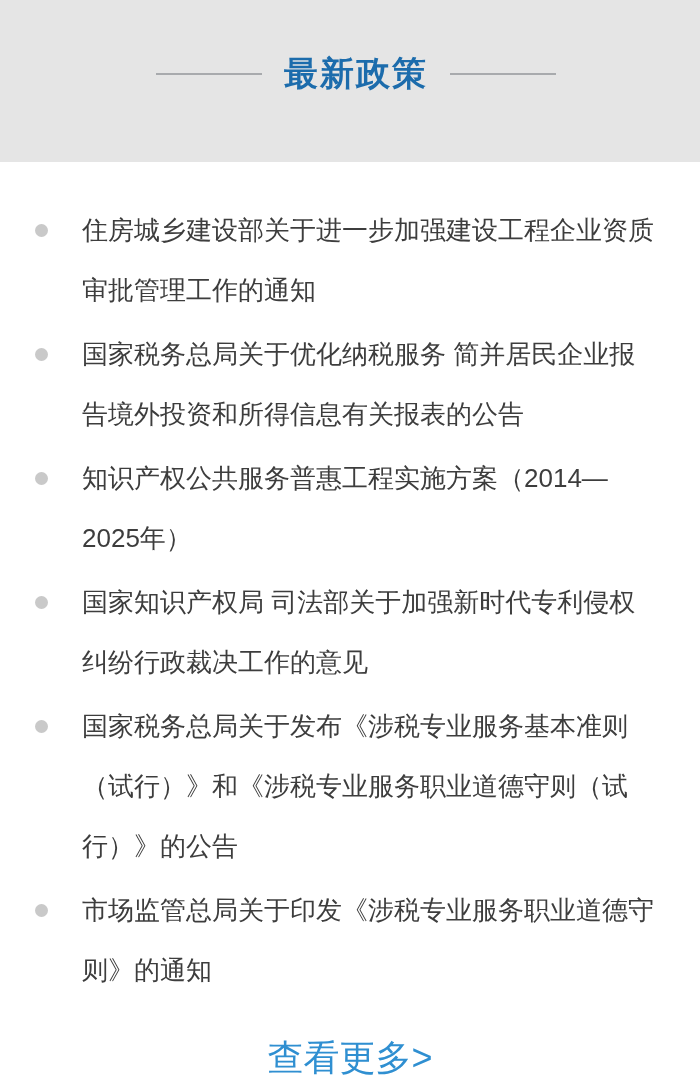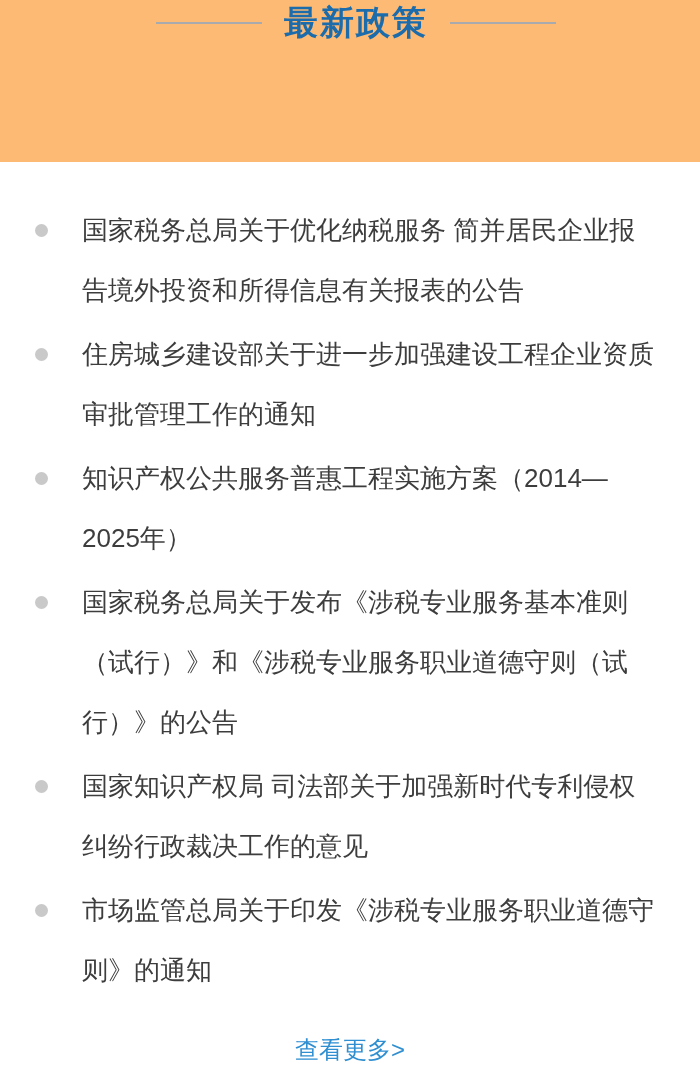--- a/index.html
+++ b/index.html
@@ -7,24 +7,24 @@
   body {
     width: 700px;
     height: 1092px;
     background: #ffffff;
     font-family: "Liberation Sans", "DejaVu Sans", sans-serif;
     overflow: hidden;
   }
 
   
   .header-band {
-    background: #fdba74;
+    background: #e5e5e5;
     height: 162px;
     display: flex;
-    align-items: flex-start;
+    align-items: center;
     justify-content: center;
     padding-bottom: 14px;
     padding-left: 12px;
   }
   .header-row {
     display: flex;
     align-items: center;
     gap: 22px;
   }
   .header-line {
@@ -68,57 +68,57 @@
     background: #c9c9c9;
   }
 
   
   .more-wrap {
     text-align: center;
     margin-top: 34px;
   }
   .view-more {
     display: inline-block;
-    font-size: 24px;
+    font-size: 36px;
     color: #2f8fd1;
     text-decoration: none;
     cursor: pointer;
   }
 </style>
 </head>
 <body>
 
 <div class="header-band">
   <div class="header-row">
     <span class="header-line"></span>
     <span class="header-title">最新政策</span>
     <span class="header-line"></span>
   </div>
 </div>
 
 <ul class="policy-list">
   <li class="policy-item">
     <span class="bullet-dot"></span>
-    <span class="policy-item-text">国家税务总局关于优化纳税服务 简并居民企业报告境外投资和所得信息有关报表的公告</span>
+    <span class="policy-item-text">住房城乡建设部关于进一步加强建设工程企业资质审批管理工作的通知</span>
   </li>
   <li class="policy-item">
     <span class="bullet-dot"></span>
-    <span class="policy-item-text">住房城乡建设部关于进一步加强建设工程企业资质审批管理工作的通知</span>
+    <span class="policy-item-text">国家税务总局关于优化纳税服务 简并居民企业报告境外投资和所得信息有关报表的公告</span>
   </li>
   <li class="policy-item">
     <span class="bullet-dot"></span>
     <span class="policy-item-text">知识产权公共服务普惠工程实施方案（2014—2025年）</span>
   </li>
   <li class="policy-item">
     <span class="bullet-dot"></span>
-    <span class="policy-item-text">国家税务总局关于发布《涉税专业服务基本准则（试行）》和《涉税专业服务职业道德守则（试行）》的公告</span>
+    <span class="policy-item-text">国家知识产权局 司法部关于加强新时代专利侵权纠纷行政裁决工作的意见</span>
   </li>
   <li class="policy-item">
     <span class="bullet-dot"></span>
-    <span class="policy-item-text">国家知识产权局 司法部关于加强新时代专利侵权纠纷行政裁决工作的意见</span>
+    <span class="policy-item-text">国家税务总局关于发布《涉税专业服务基本准则（试行）》和《涉税专业服务职业道德守则（试行）》的公告</span>
   </li>
   <li class="policy-item">
     <span class="bullet-dot"></span>
     <span class="policy-item-text">市场监管总局关于印发《涉税专业服务职业道德守则》的通知</span>
   </li>
 </ul>
 
 <div class="more-wrap">
   <a class="view-more">查看更多&gt;</a>
 </div>

